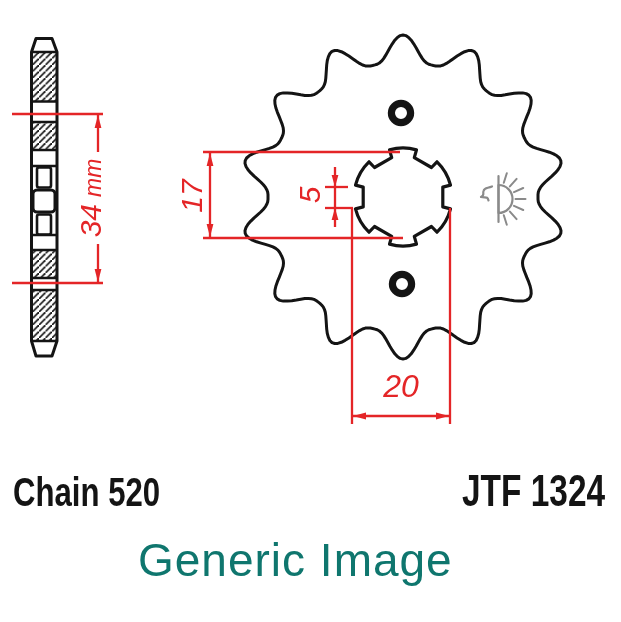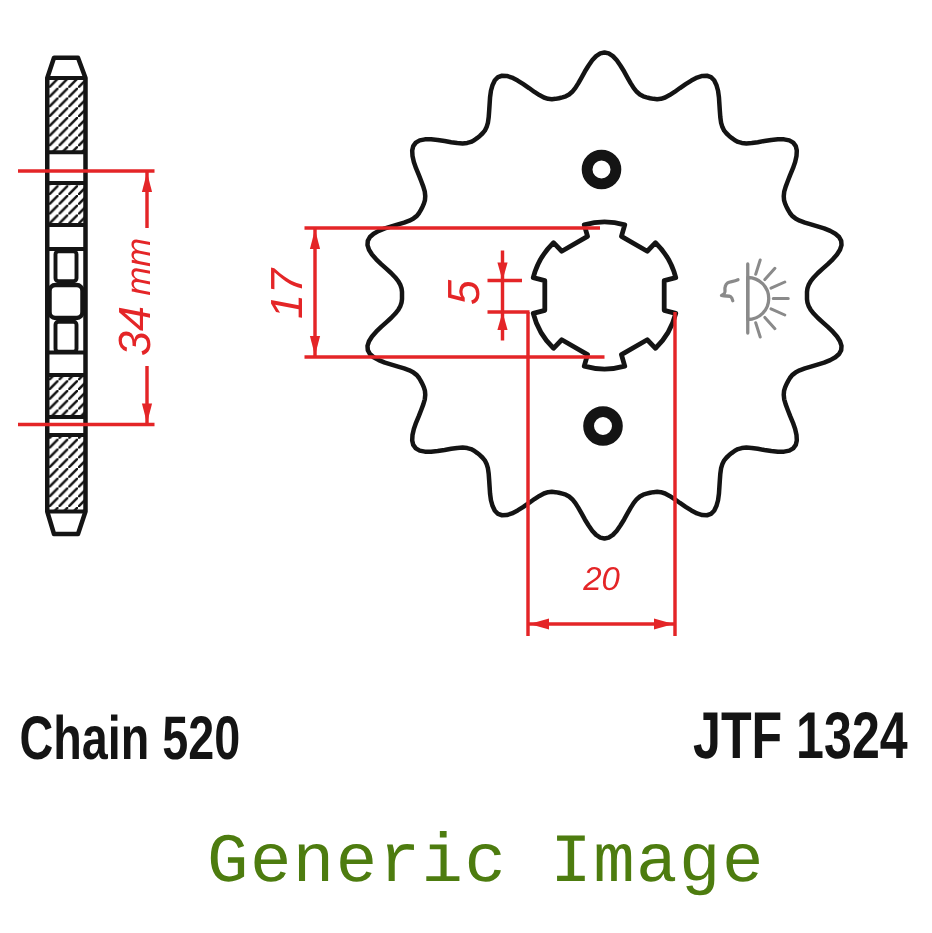--- a/index.html
+++ b/index.html
@@ -7,27 +7,27 @@
           font-family:"Liberation Sans",sans-serif;}
   svg{position:absolute;left:0;top:0;}
   .txt{position:absolute;white-space:nowrap;}
   .dim{color:#e42527;font-style:italic;font-weight:500;}
   .rot{transform:translate(-50%,-50%) rotate(-90deg);}
   .ctr{transform:translate(-50%,-50%);}
   #dim34{left:91px;top:198px;font-size:30px;display:flex;align-items:baseline;gap:7px;}
   #dim34 .unit{font-size:23px;}
   #dim17{left:192px;top:196px;font-size:30px;}
   #dim5{left:310px;top:195px;font-size:30px;}
-  #dim20{left:401px;top:386px;font-size:22px;}
+  #dim20{left:401px;top:386px;font-size:32px;}
   .bold-label{color:#141414;font-weight:bold;transform:scaleX(0.76);transform-origin:left top;
               line-height:1;}
   #chain-label{left:13px;top:472px;font-size:41px;}
   #part-number{left:462px;top:469px;font-size:44px;}
-  #watermark{left:138px;top:549px;font-size:46px;color:#4d7c0f;letter-spacing:1px;
-             font-family:Liberation Mono, monospace;}
+  #watermark{left:138px;top:533px;font-size:46px;color:#0f766e;letter-spacing:1px;
+             font-family:Liberation Sans, sans-serif;}
 </style>
 </head>
 <body>
 
 <div class="canvas">
 
   <svg width="621" height="622" viewBox="0 0 621 622">
     <defs>
       <pattern id="hatch" patternUnits="userSpaceOnUse" width="6.5" height="6.5">
         <path d="M0,6.5 L6.5,0" stroke="#141414" stroke-width="1.7" fill="none"></path>

